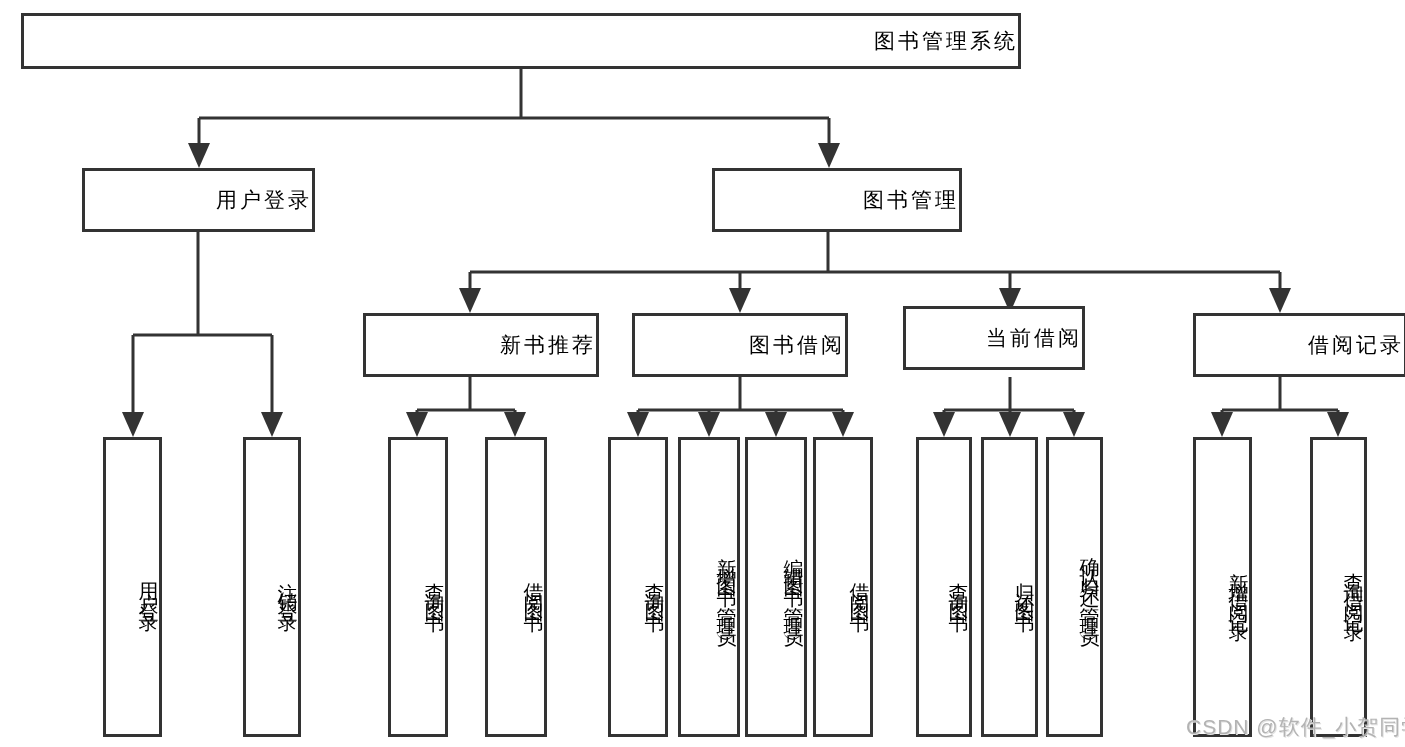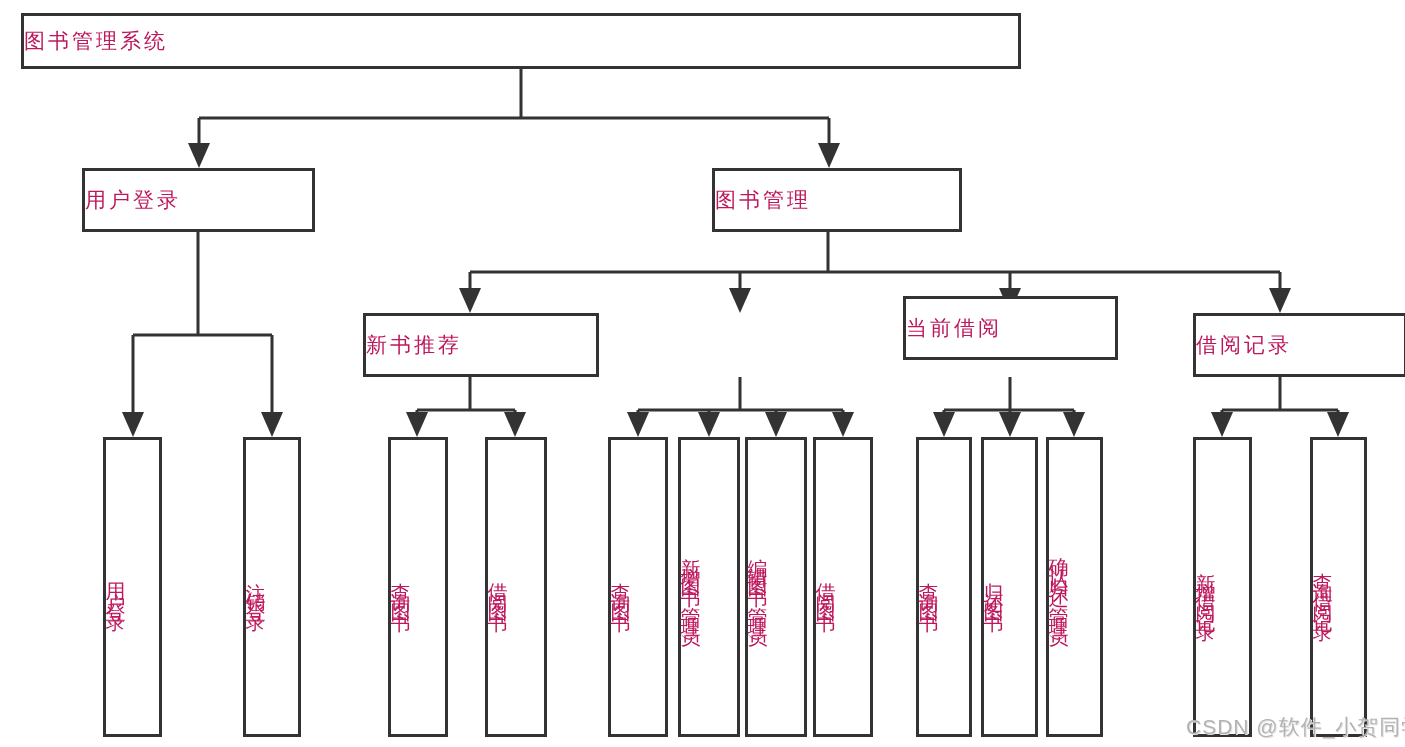--- a/index.html
+++ b/index.html
@@ -16,22 +16,22 @@
     left: 0; top: 0;
     width: 1405px; height: 747px;
   }
   .node {
     position: absolute;
     box-sizing: border-box;
     border: 3px solid #333333;
     background: #ffffff;
     display: flex;
     align-items: center;
-    justify-content: flex-start;
-    color: #be185d;
+    justify-content: flex-end;
+    color: #000000;
   }
   .node.h span {
     font-size: 21px;
     letter-spacing: 3px;
     white-space: nowrap;
   }
   .node.v span {
     writing-mode: vertical-rl;
     text-orientation: mixed;
     font-size: 20px;
@@ -102,21 +102,24 @@
   <div class="node h" style="left:82px; top:168px; width:233px; height:64px;">
     <span>用户登录</span>
   </div>
   <div class="node h" style="left:712px; top:168px; width:250px; height:64px;">
     <span>图书管理</span>
   </div>
 
   <div class="node h" style="left:363px; top:313px; width:236px; height:64px;">
     <span>新书推荐</span>
   </div>
-  <div class="node h" style="left:903px; top:296px; width:215px; height:64px;">
+  <div class="node h" style="left:632px; top:313px; width:216px; height:64px;">
+    <span>图书借阅</span>
+  </div>
+  <div class="node h" style="left:903px; top:306px; width:182px; height:64px;">
     <span>当前借阅</span>
   </div>
   <div class="node h" style="left:1173px; top:313px; width:214px; height:64px;margin-left:20px;">
     <span>借阅记录</span>
   </div>
 
   <div class="node v" style="left:103px; top:437px; width:59px; height:300px;">
     <span>用户登录</span>
   </div>
   <div class="node v" style="left:243px; top:437px; width:58px; height:300px;">

